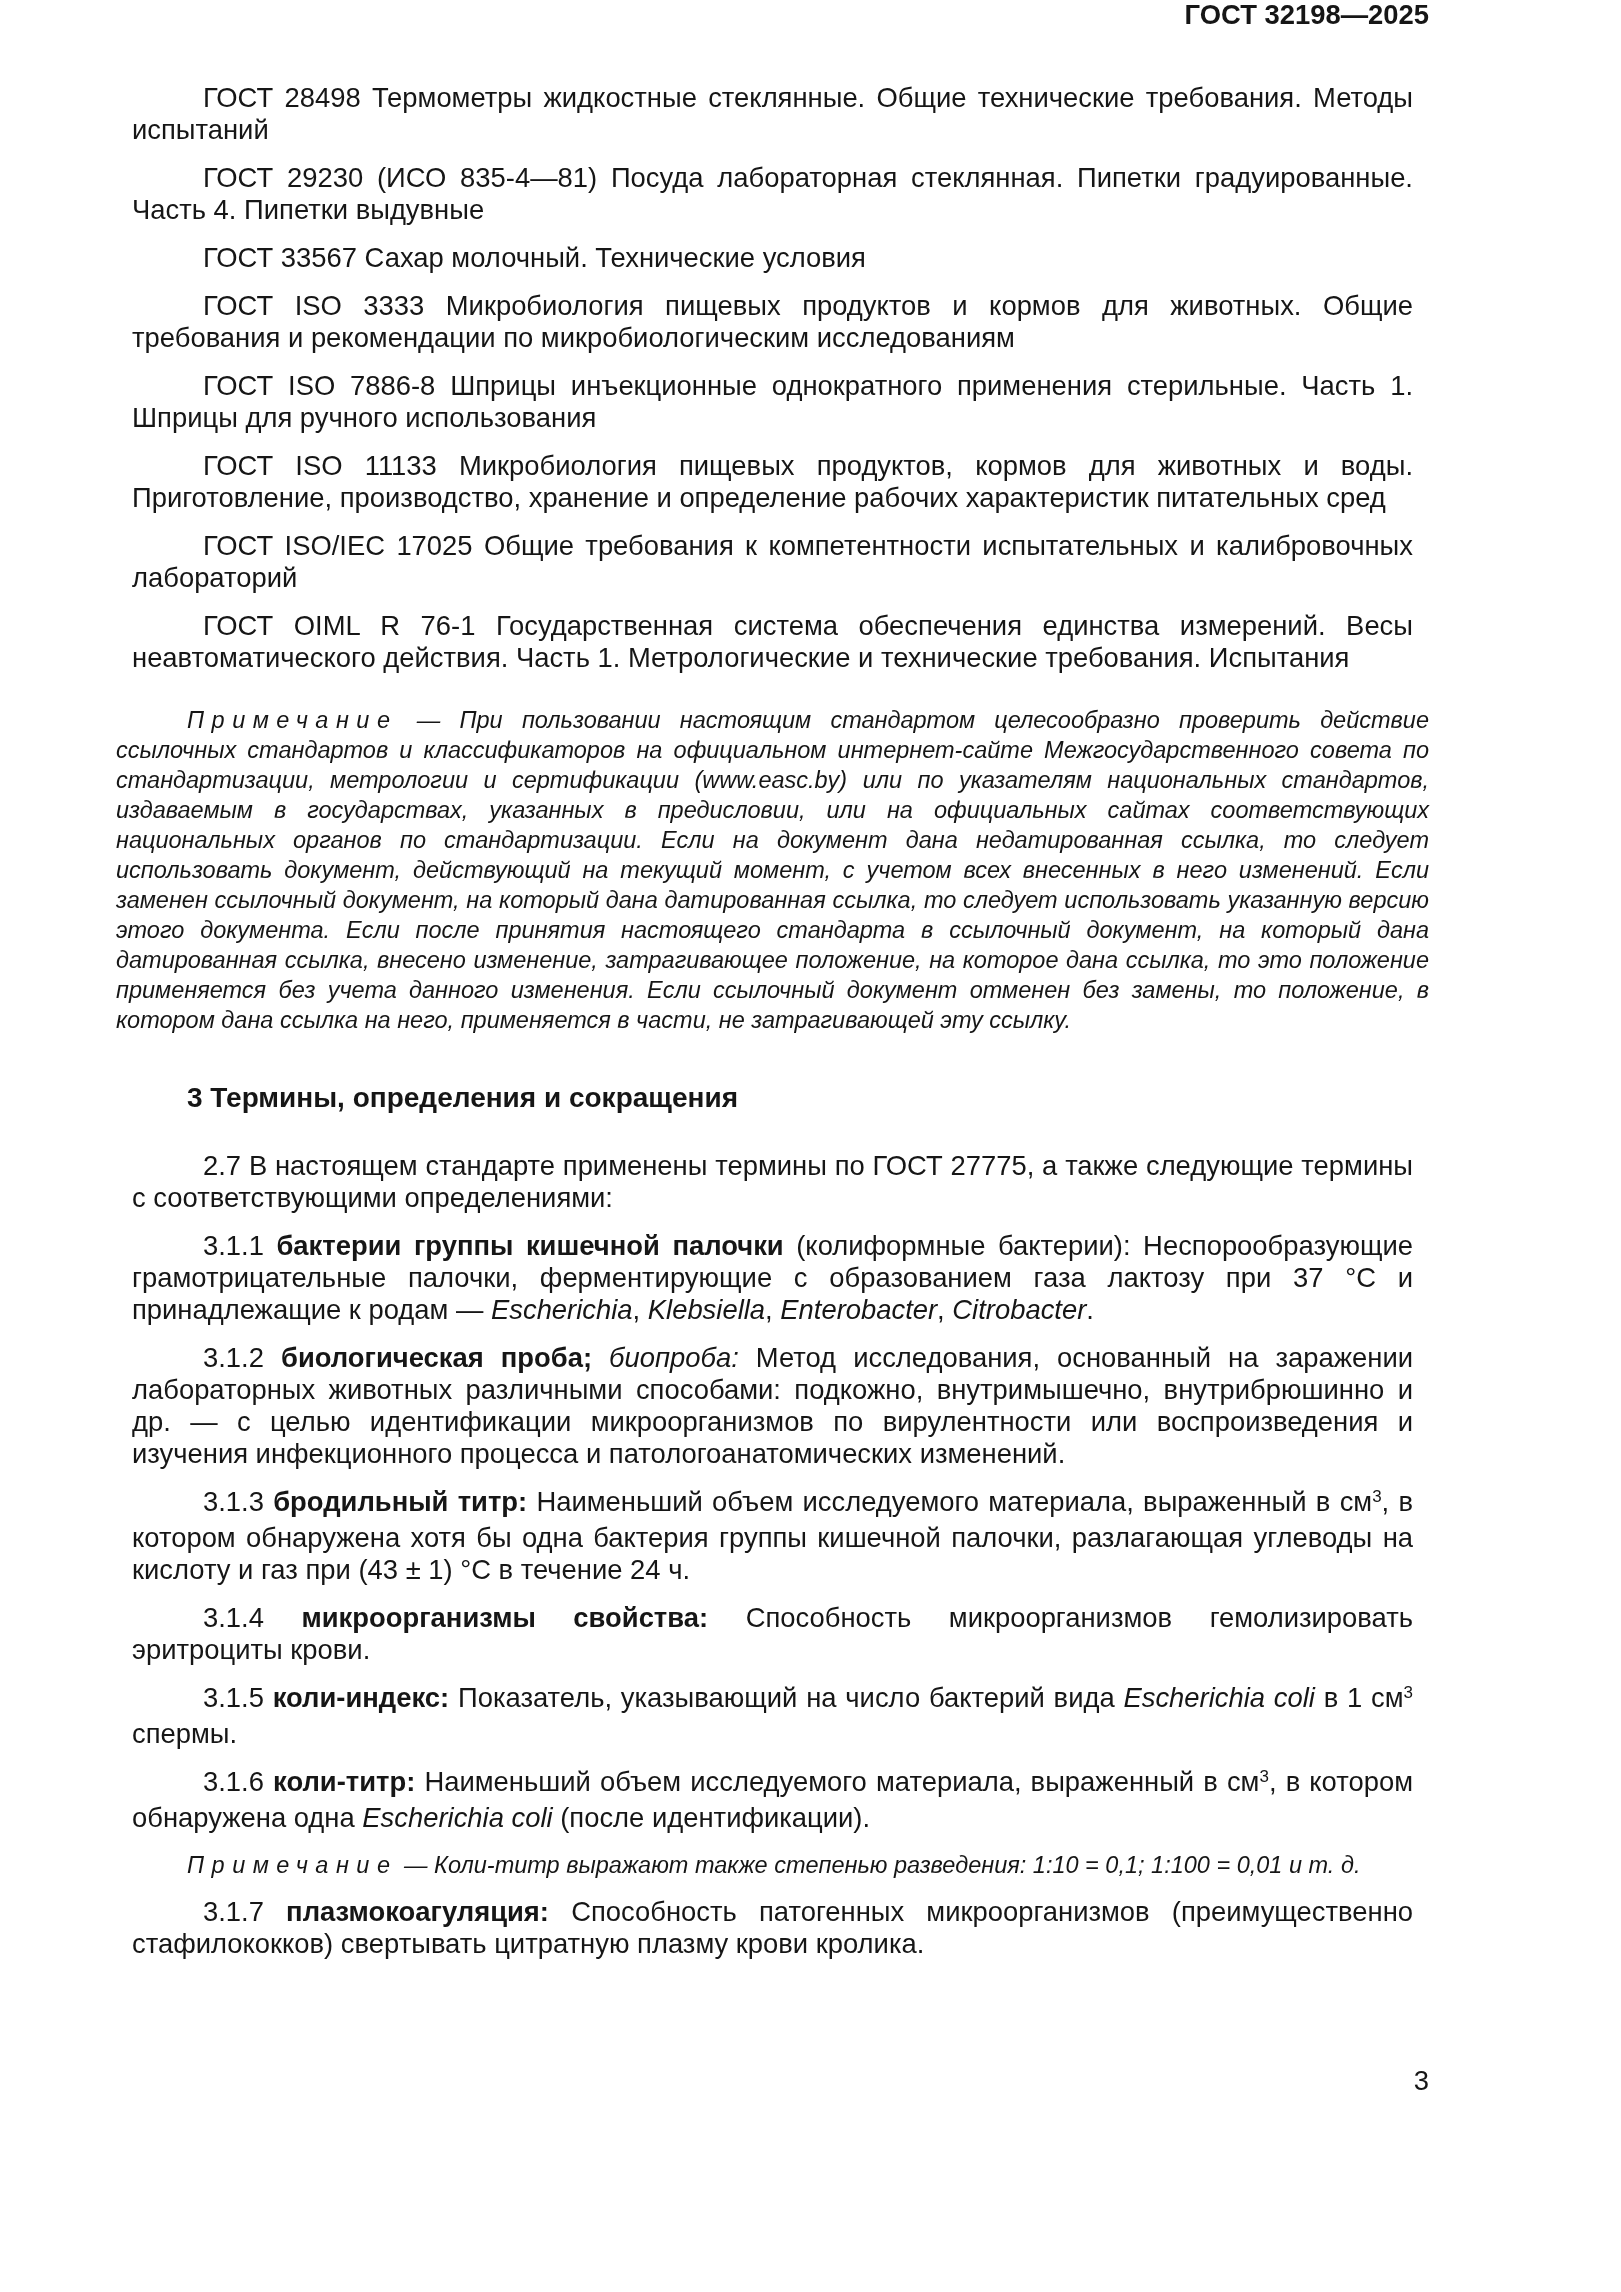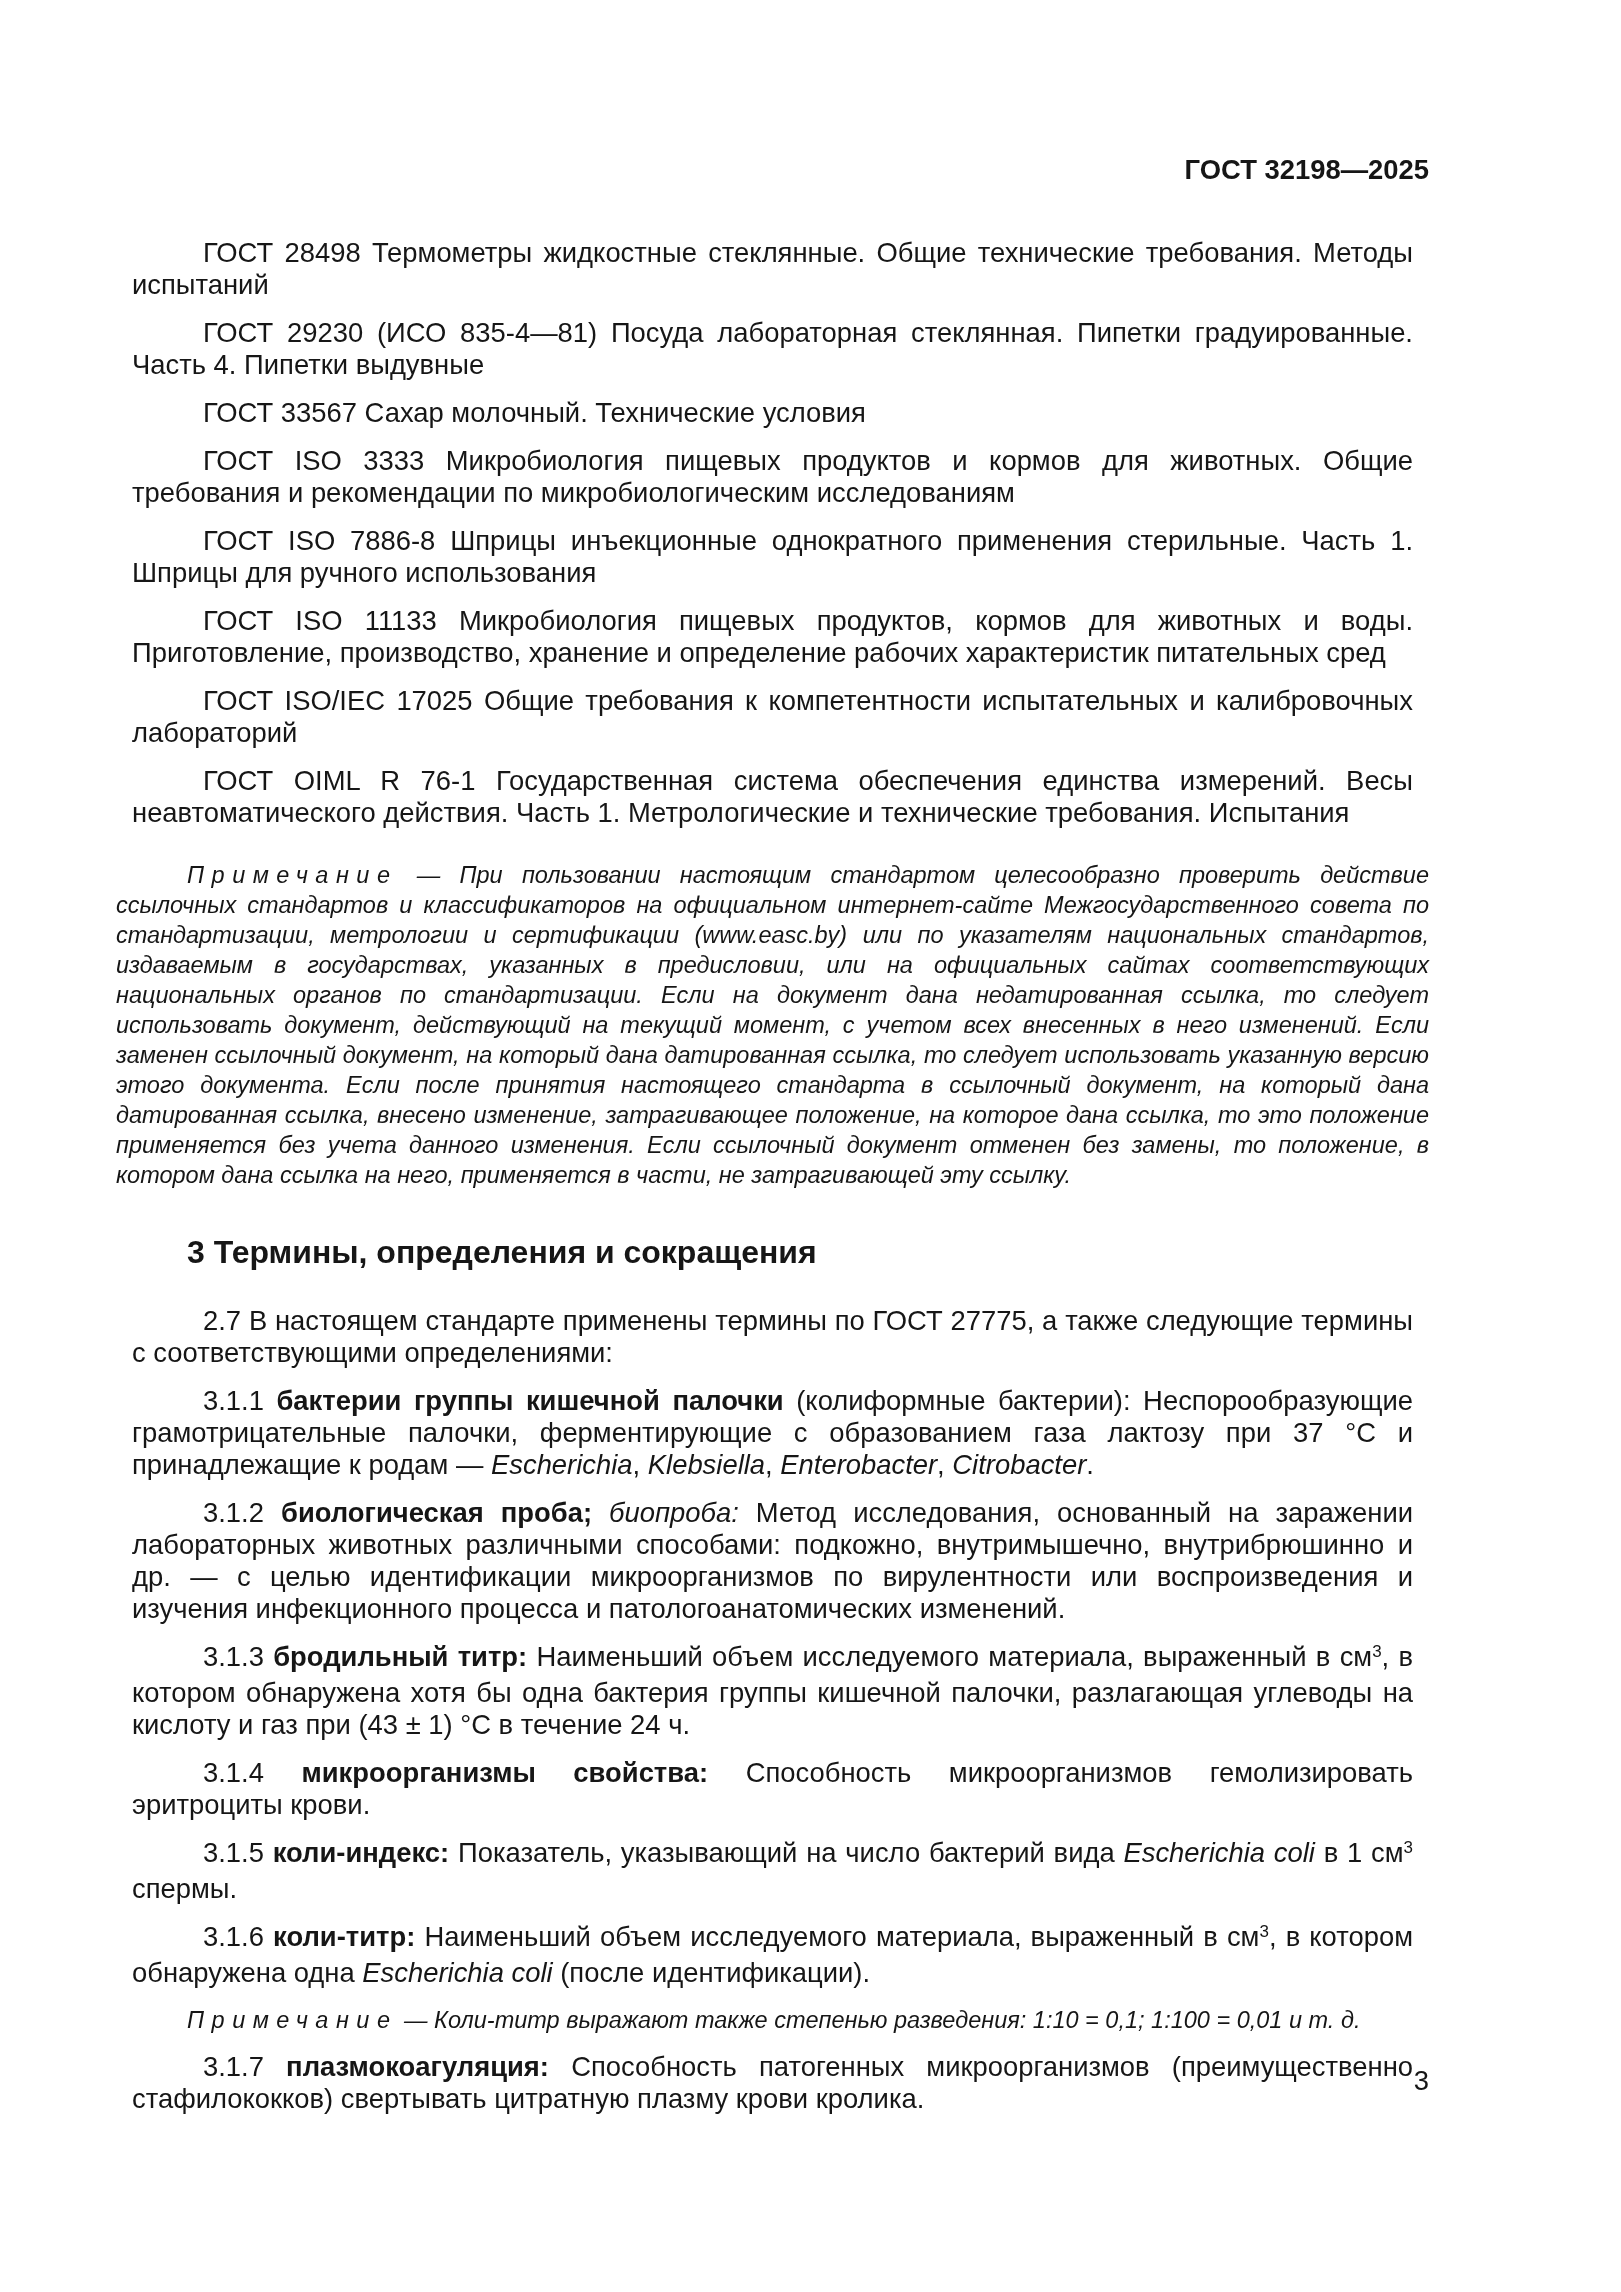--- a/index.html
+++ b/index.html
@@ -10,21 +10,20 @@
     color: #161616;
     font-family: "Liberation Sans", sans-serif;
     position: relative;
     overflow: hidden;
   }
   .page-inner {
     position: absolute;
     left: 116px;
     top: 0;
     width: 1313px;
-    padding-top: 155px;
   }
   .doc-header {
     text-align: right;
     font-weight: bold;
     font-size: 27.4px;
     line-height: 29px;
     margin: 0 0 53px 0;
   }
   .para {
     margin: 16px;
@@ -36,21 +35,21 @@
   .note {
     font-size: 23.5px;
     line-height: 30px;
     text-indent: 71px;
     text-align: justify;
     font-style: italic;
   }
   [data-name="references-note"] { margin: 31px 0 9.8px 0; }
   [data-name="koli-titr-note"]  { margin: 15.7px 0 15.7px 0; }
   .heading {
-    font-size: 32px;
+    font-size: 28px;
     font-weight: bold;
     line-height: 39px;
     text-indent: 71px;
     margin: 43px 0 33px 0;
   }
   .note-label { letter-spacing: 0.32em; }
   .b { font-weight: bold; }
   .i { font-style: italic; }
   .sup {
     font-size: 0.62em;

